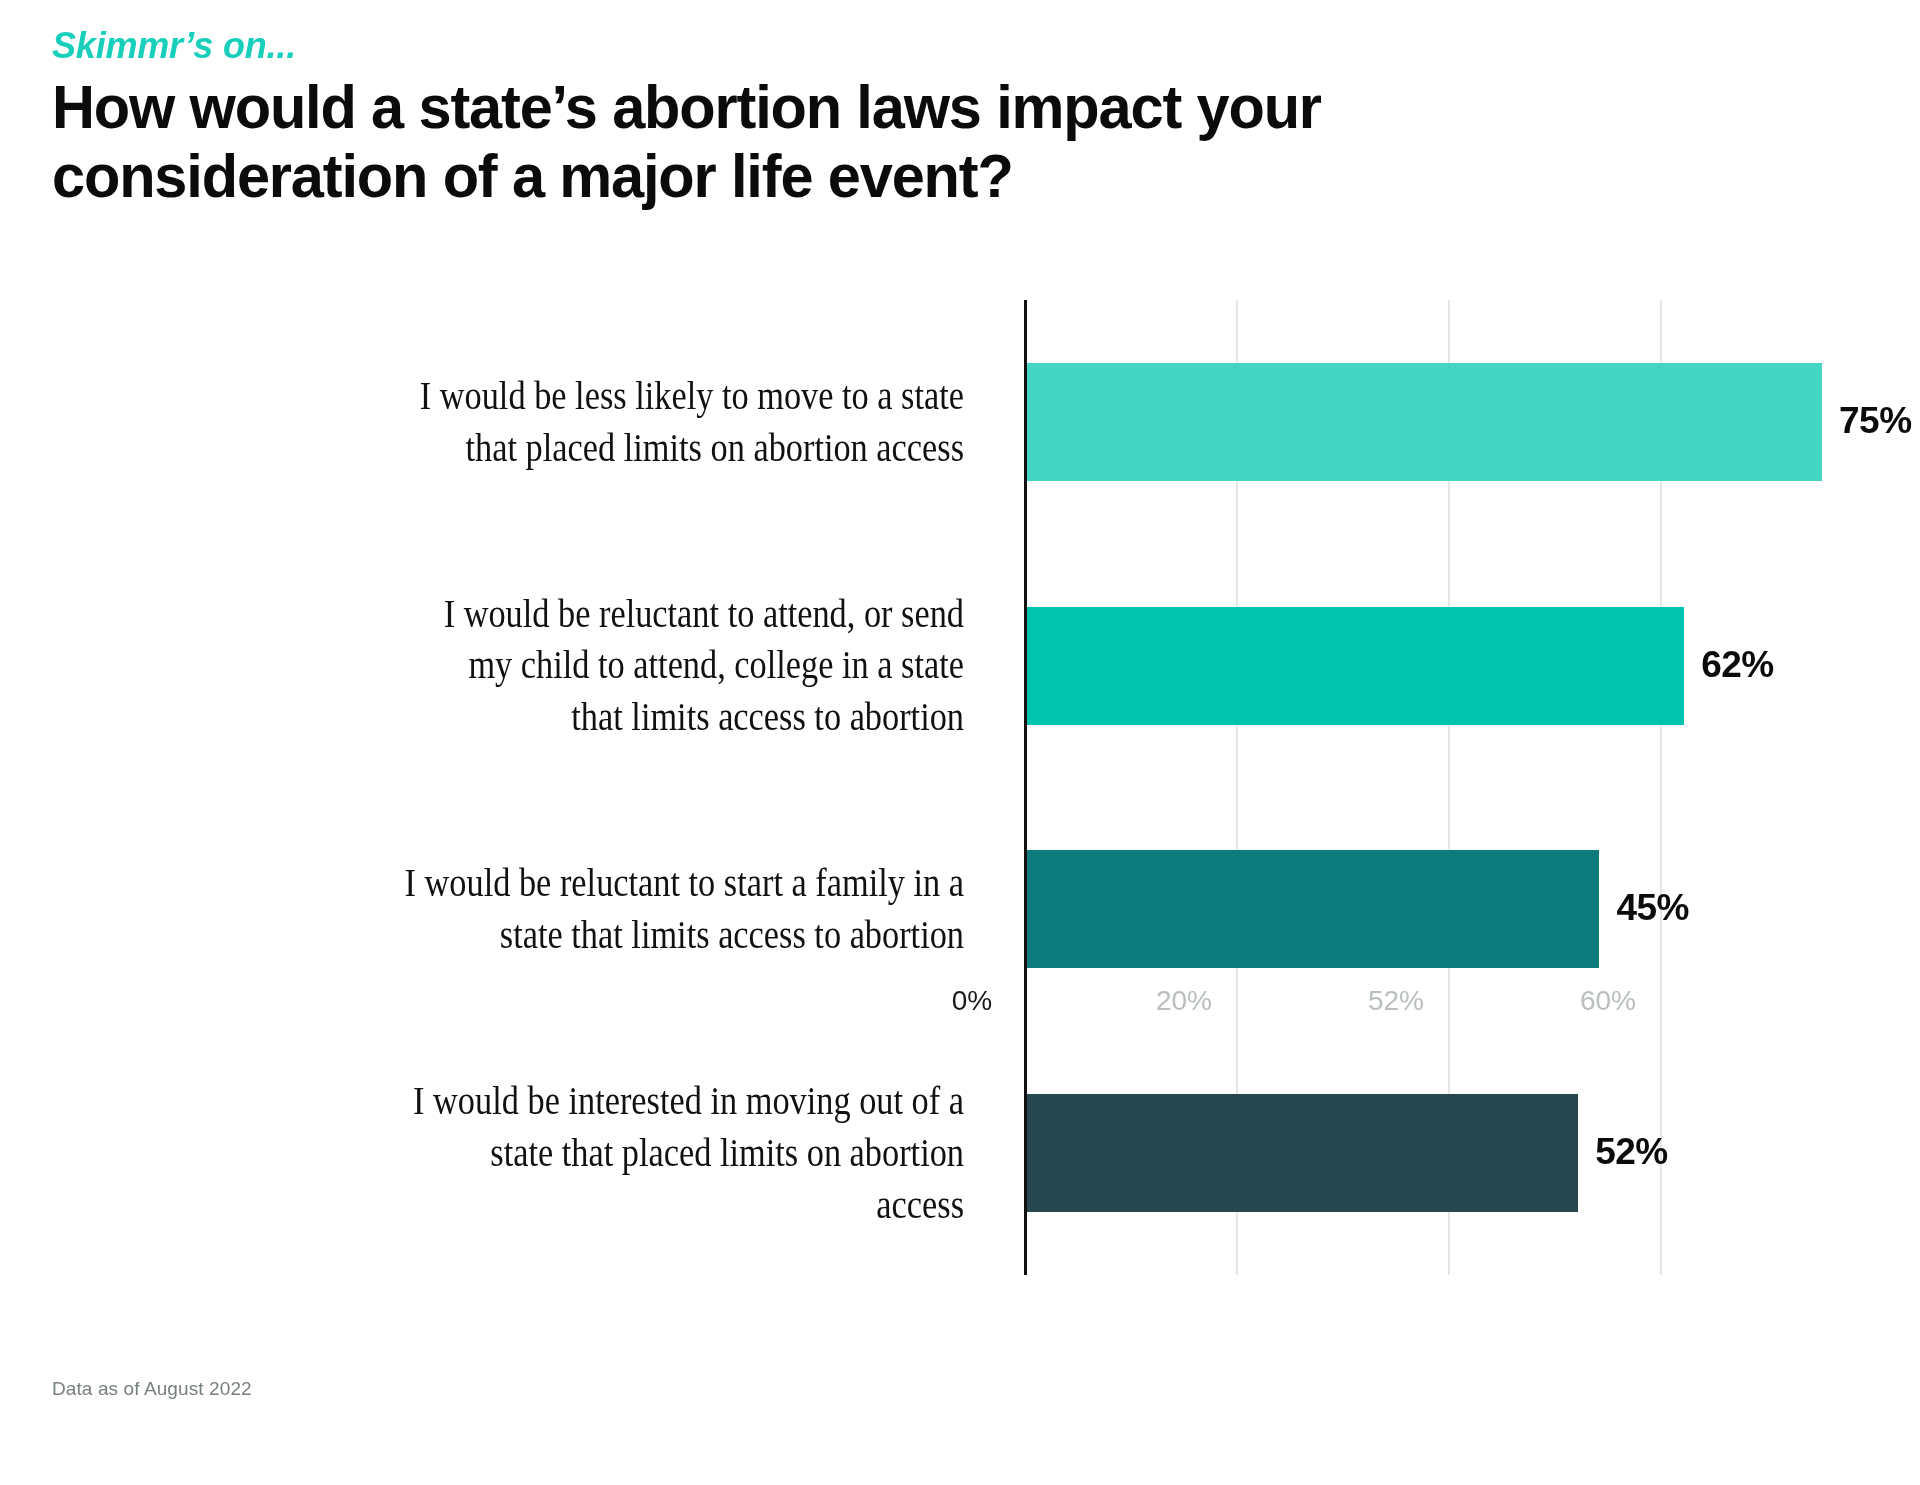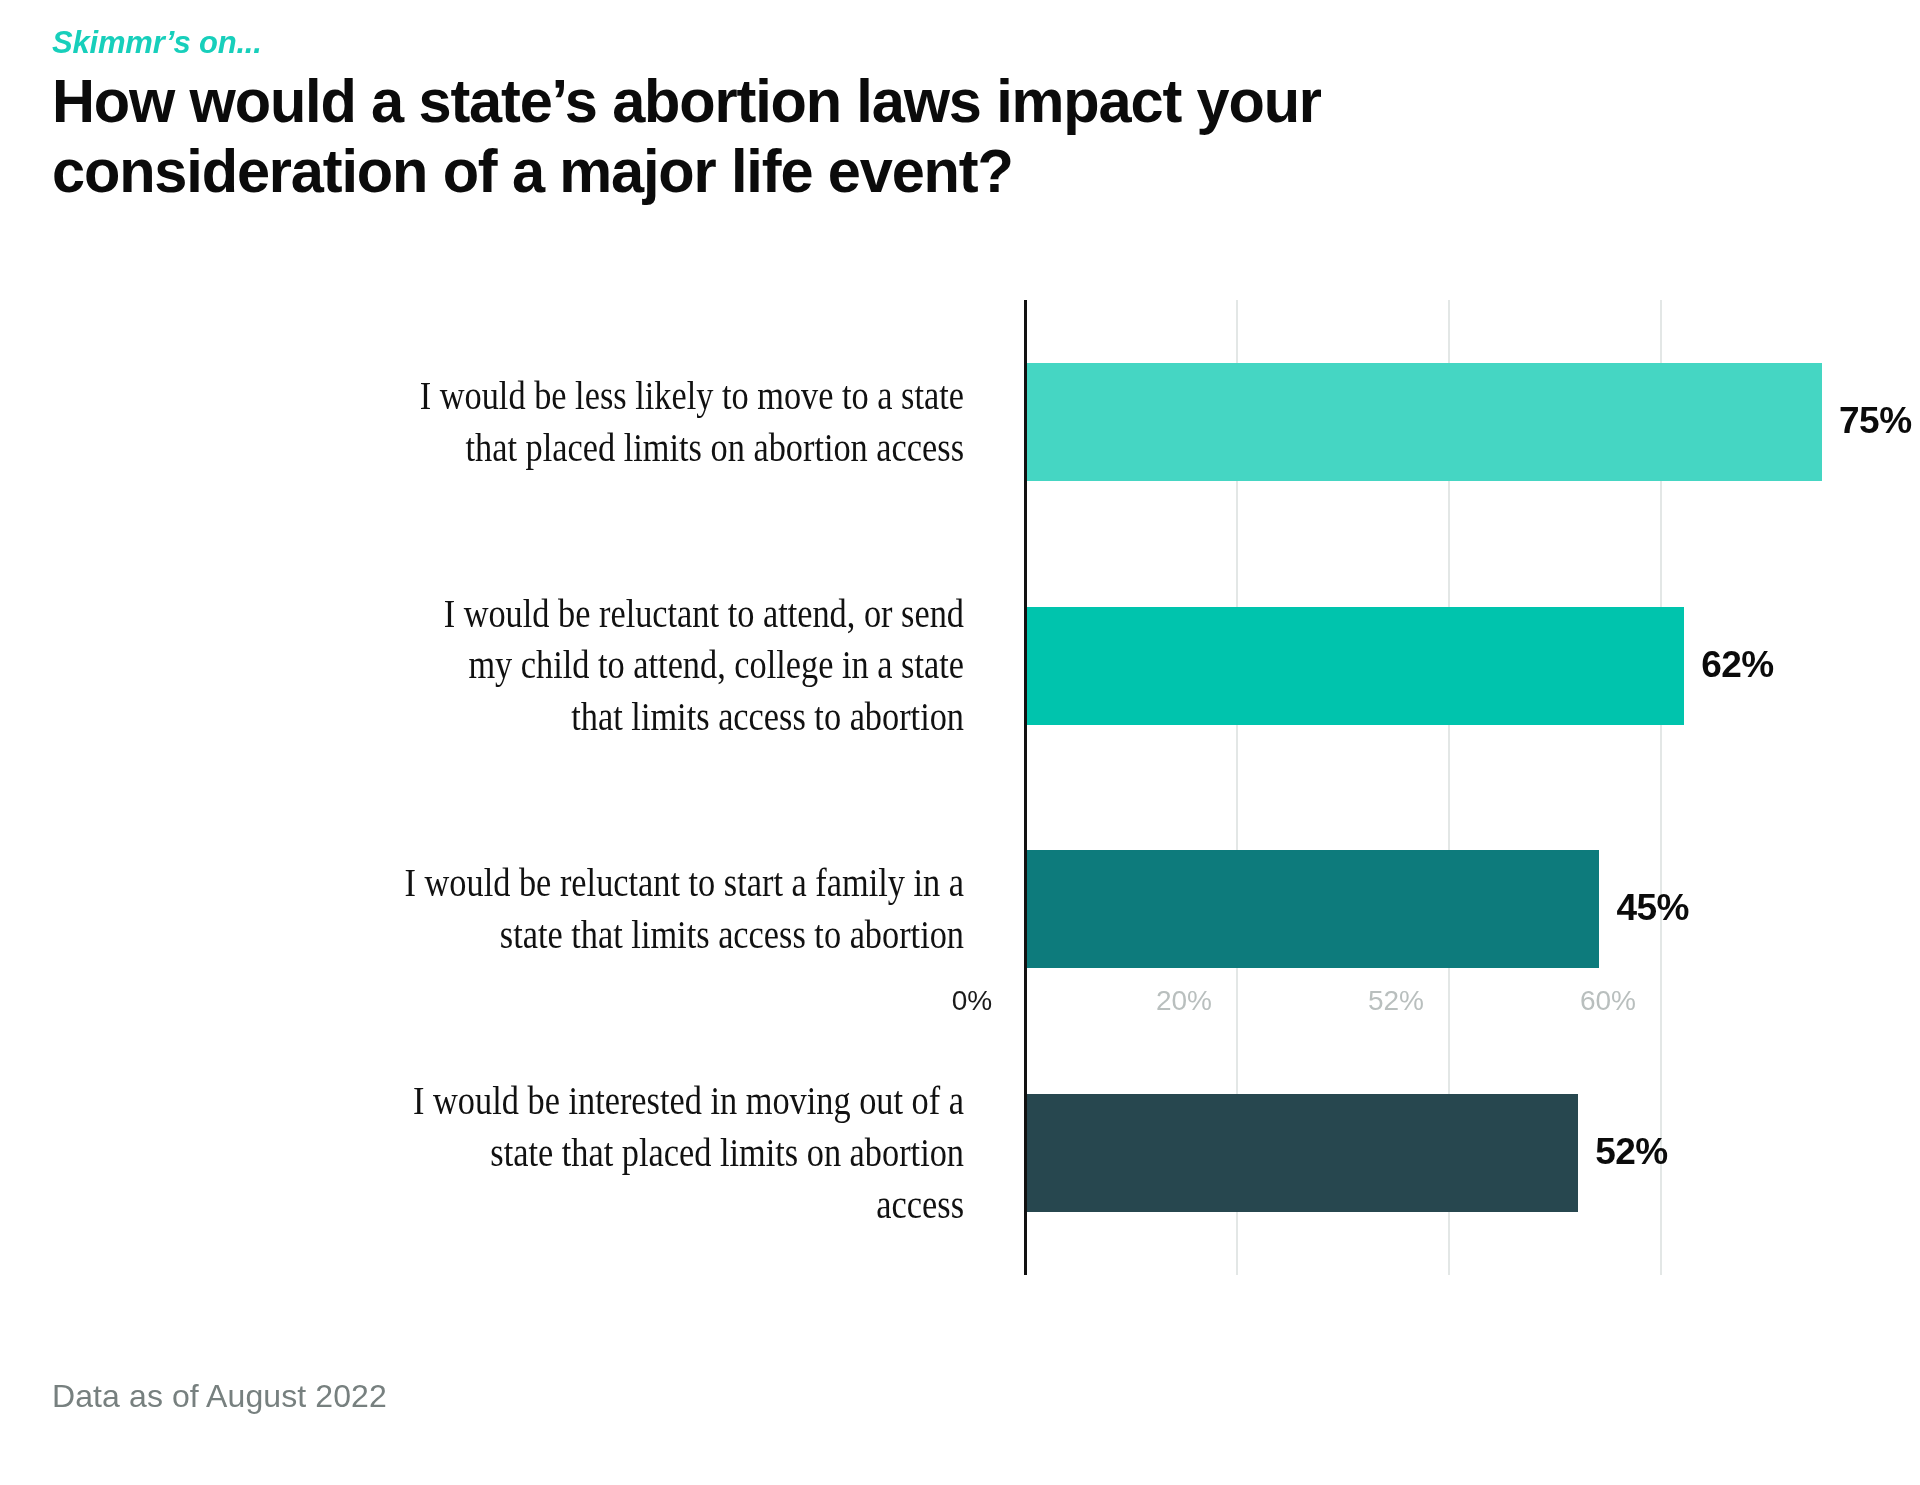--- a/index.html
+++ b/index.html
@@ -25,21 +25,21 @@
   .header {
     position: absolute;
     left: 52px;
     top: 26px;
     width: 1700px;
   }
   .eyebrow {
     font-family: "Liberation Sans Narrow", "Liberation Sans", sans-serif;
     font-style: italic;
     font-weight: bold;
-    font-size: 31px;
+    font-size: 36px;
     color: #17cfbb;
     letter-spacing: -0.2px;
     line-height: 1.1;
     margin: 0 0 6px 0;
     white-space: nowrap;
   }
   .title {
     font-family: "Liberation Sans Narrow", "Liberation Sans", sans-serif;
     font-weight: bold;
     font-size: 62px;
@@ -142,21 +142,21 @@
   .xtick.origin {
     color: #1a1a1a;
   }
 
   
   .footer {
     position: absolute;
     left: 52px;
     top: 1378px;
     font-family: "Liberation Sans", sans-serif;
-    font-size: 32px;
+    font-size: 19px;
     color: #77807f;
     letter-spacing: 0.1px;
   }
 </style>
 </head>
 <body>
 
 <div class="page">
 
   <div class="header">

